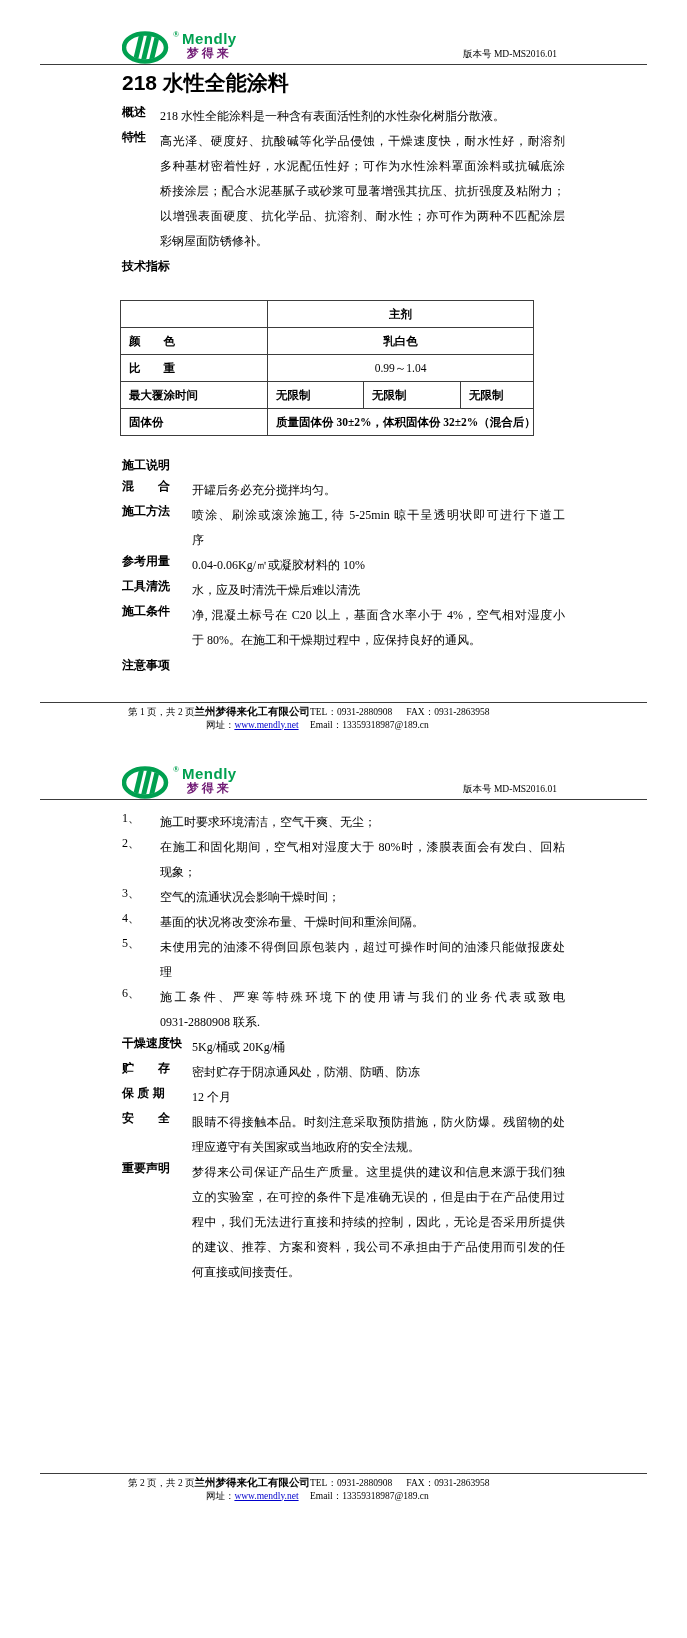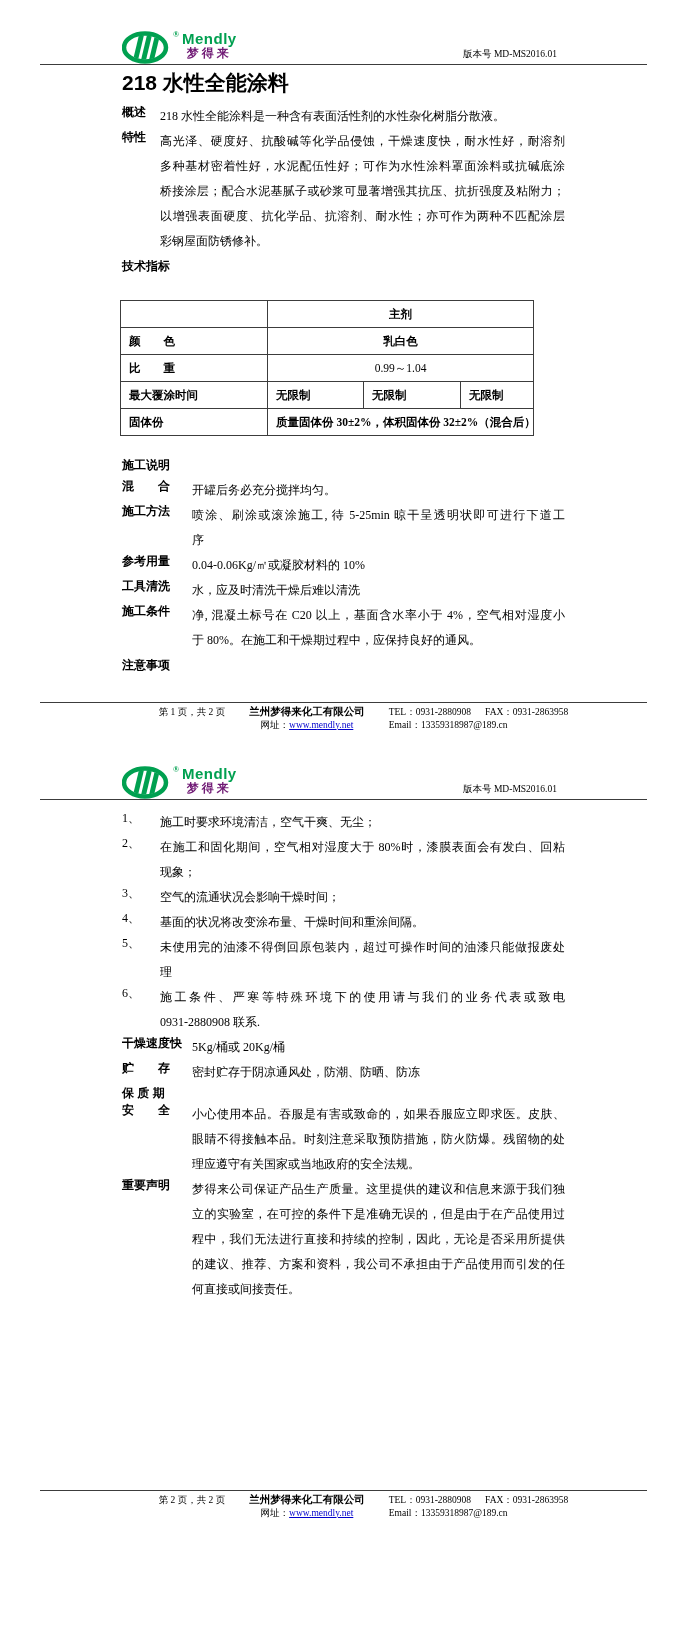--- a/index.html
+++ b/index.html
@@ -28,21 +28,21 @@
   .ln{line-height:25px;height:25px;white-space:nowrap;}
   .jl{text-align:justify;text-align-last:justify;white-space:normal;}
   .mt9{margin-top:9px;}
   .spec{border-collapse:collapse;table-layout:fixed;width:413px;margin:21px 0 0 -2px;}
   .spec td{border:1px solid #3c3c3c;height:26px;padding:0 8px;font-size:11.5px;overflow:hidden;white-space:nowrap;}
   .ctr{text-align:center;}
   .bb{font-weight:700;margin-top:16px;}
   .cons{margin-top:17px;}
   .foot-rule{border:0;border-top:1.5px solid #3c3c3c;margin:24px 40px 0 40px;height:0;}
   .foot-rule.pg2{margin-top:188px;}
-  .foot-row{display:flex;justify-content:center;margin:3px 88px 0 128px;font-size:9.5px;line-height:12.5px;gap:24px;}
+  .foot-row{display:flex;justify-content:flex-start;margin:3px 88px 0 128px;font-size:9.5px;line-height:12.5px;}
   .fpage{white-space:nowrap;}
   .fcenter{text-align:center;}
   .fright{text-align:left;}
   .fcompany{font-weight:700;font-size:10.5px;}
   .flink{color:#0000cc;text-decoration:underline;cursor:pointer;}
   .gap{display:inline-block;width:14px;}
 </style>
 </head>
 <body>
 
@@ -254,25 +254,27 @@
         </div>
     </div>
     <div class="trow">
       <span class="lb lab70">贮　　存</span>
       <div class="vals">
           <div class="ln">密封贮存于阴凉通风处，防潮、防晒、防冻</div>
         </div>
     </div>
     <div class="trow">
       <span class="lb lab70">保 质 期</span>
+      <div class="vals">
+          <div class="ln">12 个月</div>
+        </div>
     </div>
     <div class="trow">
       <span class="lb lab70">安　　全</span>
       <div class="vals">
-        <div class="ln jl">小心使用本品。吞服是有害或致命的，如果吞服应立即求医。皮肤、</div>
         <div class="ln jl">眼睛不得接触本品。时刻注意采取预防措施，防火防爆。残留物的处</div>
         <div class="ln">理应遵守有关国家或当地政府的安全法规。</div>
       </div>
     </div>
     <div class="trow">
       <span class="lb lab70">重要声明</span>
       <div class="vals">
         <div class="ln jl">梦得来公司保证产品生产质量。这里提供的建议和信息来源于我们独</div>
         <div class="ln jl">立的实验室，在可控的条件下是准确无误的，但是由于在产品使用过</div>
         <div class="ln jl">程中，我们无法进行直接和持续的控制，因此，无论是否采用所提供</div>

